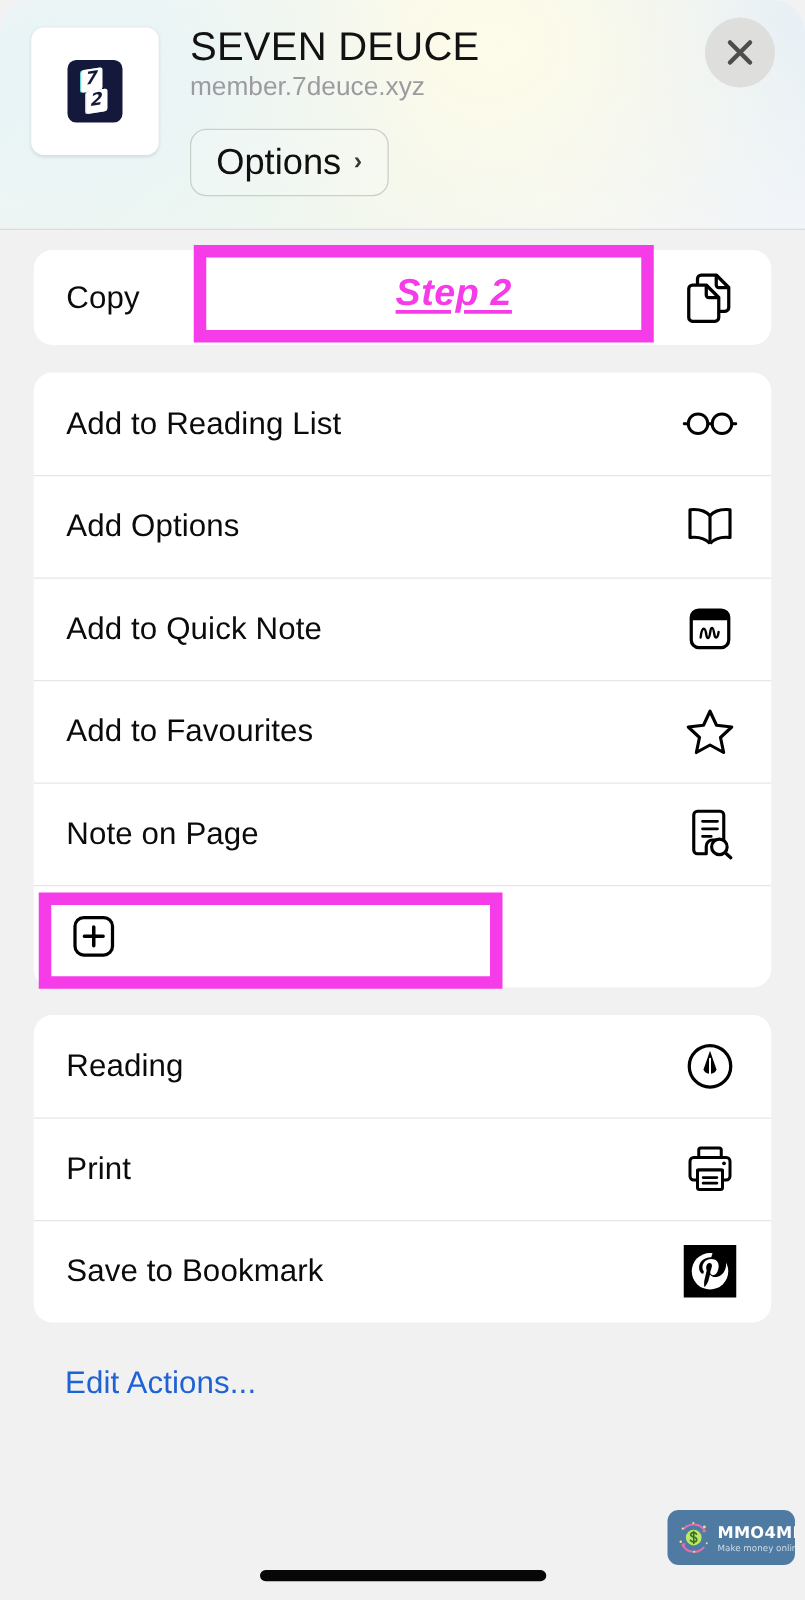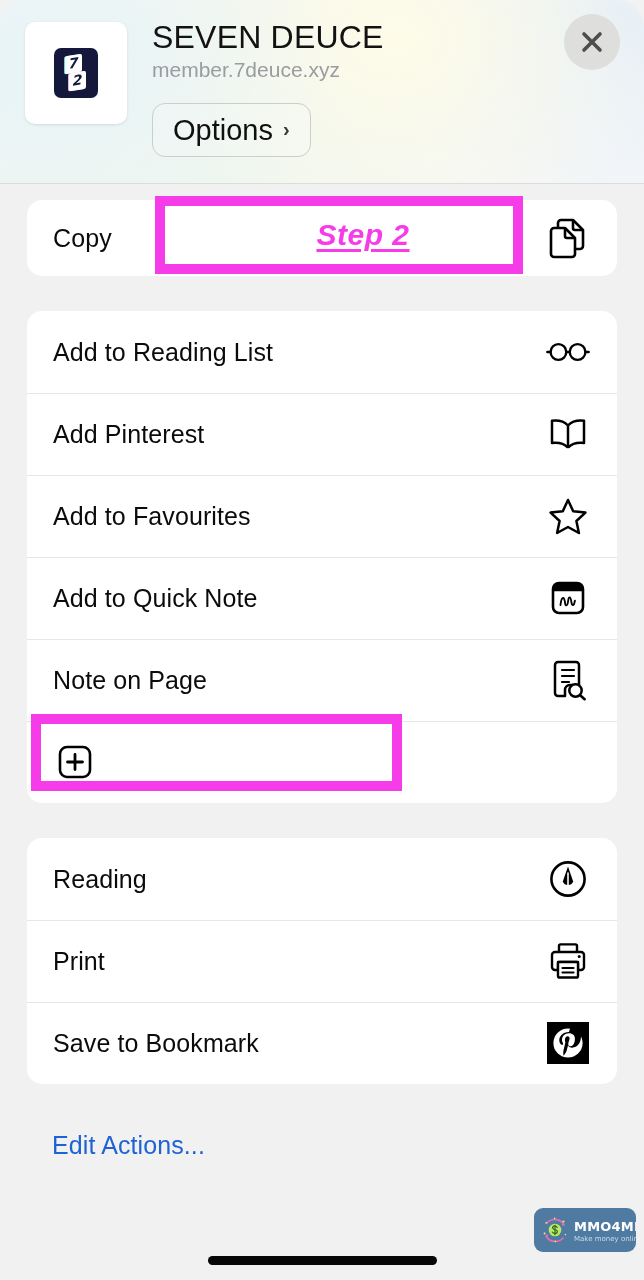--- a/index.html
+++ b/index.html
@@ -145,21 +145,21 @@
   
   #list-area {
     position: absolute;
     left: 0; top: 185px;
     width: 644px;
     height: 1095px;
     background: #f1f1f1;
   }
 
   .card {
-    margin: 0 27px 35px 27px;
+    margin: 0 27px 22px 27px;
     background: #ffffff;
     border-radius: 15px;
     overflow: hidden;
   }
   .card.first { margin-top: 15px; }
 
   .row {
     position: relative;
     height: 82px;
     display: flex;
@@ -335,47 +335,47 @@
             <circle cx="13" cy="13" r="8.2" fill="none" stroke="#000" stroke-width="2.5"></circle>
             <circle cx="33" cy="13" r="8.2" fill="none" stroke="#000" stroke-width="2.5"></circle>
             <path d="M21.2 13 h3.6" stroke="#000" stroke-width="2.5" stroke-linecap="round"></path>
             <path d="M4.8 13 h-3.4" stroke="#000" stroke-width="2.5" stroke-linecap="round"></path>
             <path d="M41.2 13 h3.4" stroke="#000" stroke-width="2.5" stroke-linecap="round"></path>
           </svg>
         </span>
       </div>
 
       <div class="row">
-        <span class="label">Add Pinterest</span>
+        <span class="label">Add Options</span>
         <span class="icon">
           <svg width="40" height="34" viewBox="0 0 40 34">
             <path d="M20 8.5 C16 4.3 9.6 3.2 4 3.8 v22.2 c5.6 -0.6 12 0.5 16 4.7" fill="none" stroke="#000" stroke-width="2.5" stroke-linejoin="round"></path>
             <path d="M20 8.5 C24 4.3 30.4 3.2 36 3.8 v22.2 c-5.6 -0.6 -12 0.5 -16 4.7" fill="none" stroke="#000" stroke-width="2.5" stroke-linejoin="round"></path>
             <path d="M20 8.5 v22.2" stroke="#000" stroke-width="2.5"></path>
-          </svg>
-        </span>
-      </div>
-
-      <div class="row">
-        <span class="label">Add to Favourites</span>
-        <span class="icon">
-          <svg width="40" height="38" viewBox="0 0 40 38">
-            <path d="M20 3 L25.2 14.2 L37.4 15.6 L28.4 24 L30.9 36 L20 30 L9.1 36 L11.6 24 L2.6 15.6 L14.8 14.2 Z" fill="none" stroke="#000" stroke-width="2.5" stroke-linejoin="round"></path>
           </svg>
         </span>
       </div>
 
       <div class="row">
         <span class="label">Add to Quick Note</span>
         <span class="icon">
           <svg width="38" height="38" viewBox="0 0 38 38">
             <rect x="4" y="4" width="30" height="30" rx="6" fill="#fff" stroke="#000" stroke-width="2.6"></rect>
             <path d="M4 10 a6 6 0 0 1 6 -6 h18 a6 6 0 0 1 6 6 v2.2 h-30 z" fill="#000"></path>
             <path d="M11.5 26 c0.6 -6 1.4 -7 2.6 -7 c1.3 0 1.6 2.2 2 5 c0.3 2 0.8 2.4 1.4 2.4 c0.9 0 1.3 -1.6 1.8 -5.4
                      c0.3 -2 0.7 -2.6 1.4 -2.6 c0.9 0 1.3 2.2 1.8 5.2 c0.3 1.8 0.8 2.4 1.5 2.4 c0.8 0 1.4 -1.2 1.9 -4.4" fill="none" stroke="#000" stroke-width="1.9" stroke-linecap="round" stroke-linejoin="round"></path>
+          </svg>
+        </span>
+      </div>
+
+      <div class="row">
+        <span class="label">Add to Favourites</span>
+        <span class="icon">
+          <svg width="40" height="38" viewBox="0 0 40 38">
+            <path d="M20 3 L25.2 14.2 L37.4 15.6 L28.4 24 L30.9 36 L20 30 L9.1 36 L11.6 24 L2.6 15.6 L14.8 14.2 Z" fill="none" stroke="#000" stroke-width="2.5" stroke-linejoin="round"></path>
           </svg>
         </span>
       </div>
 
       <div class="row">
         <span class="label">Note on Page</span>
         <span class="icon">
           <svg width="38" height="42" viewBox="0 0 38 42">
             <path d="M9 3 h18 a3 3 0 0 1 3 3 v20 h-9 a5 5 0 0 0 -5 5 v6 h-7 a3 3 0 0 1 -3 -3 v-28 a3 3 0 0 1 3 -3 z" fill="#fff" stroke="#000" stroke-width="2.5" stroke-linejoin="round"></path>
             <path d="M13 11 h12 M13 17 h12 M13 23 h7" stroke="#000" stroke-width="2.2" stroke-linecap="round"></path>

